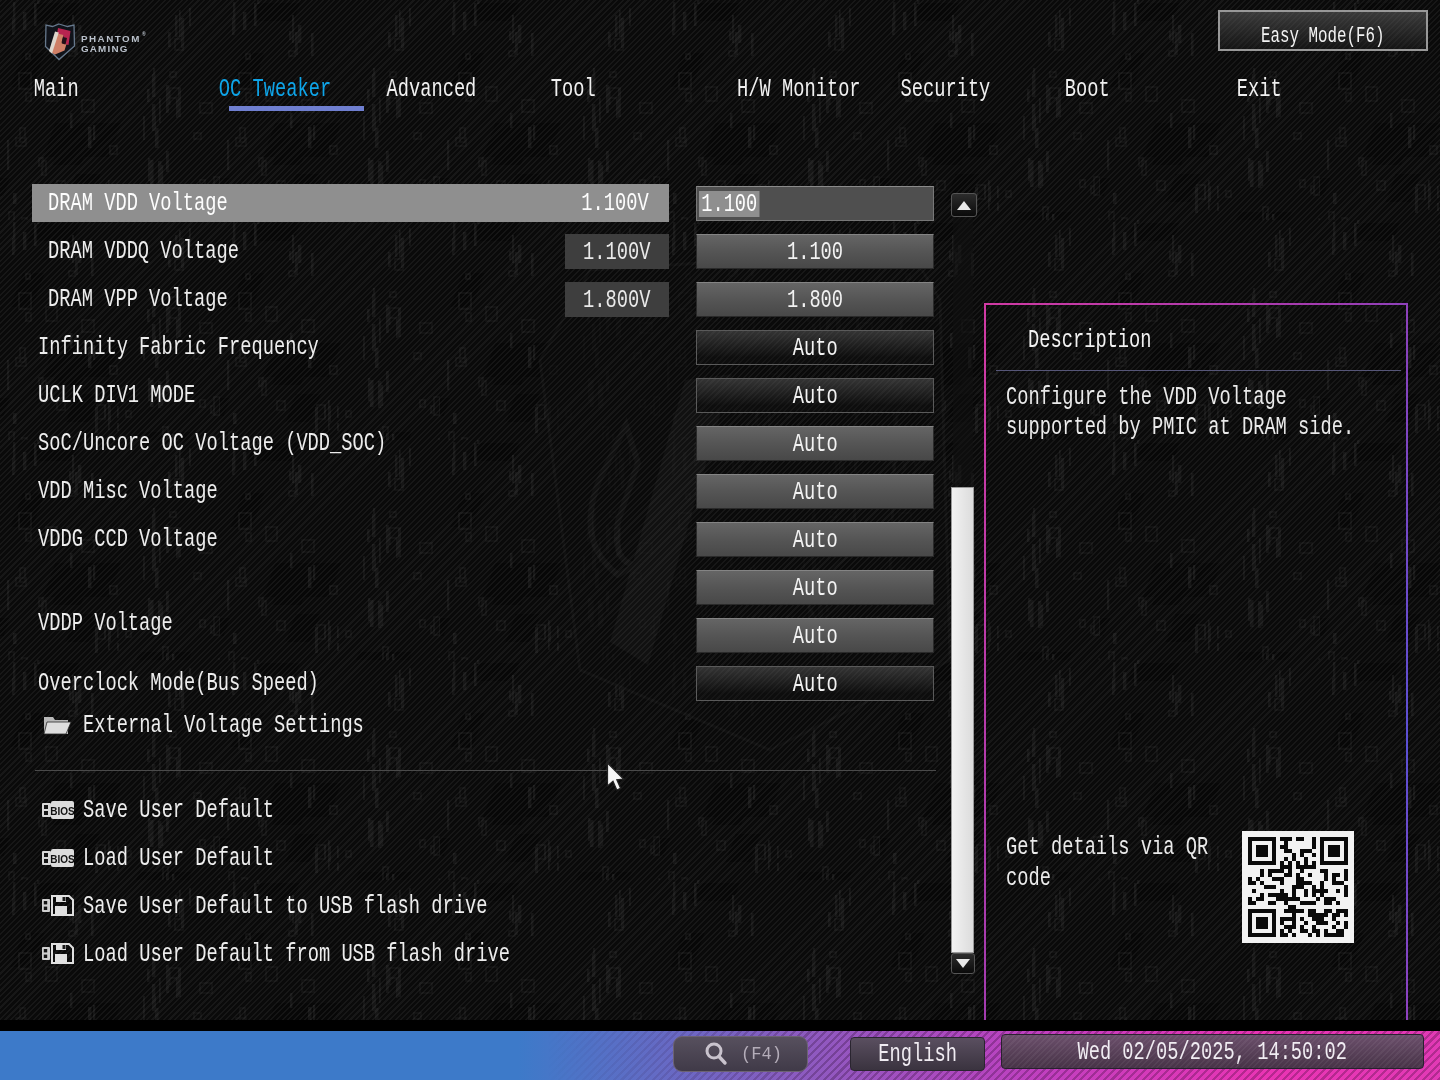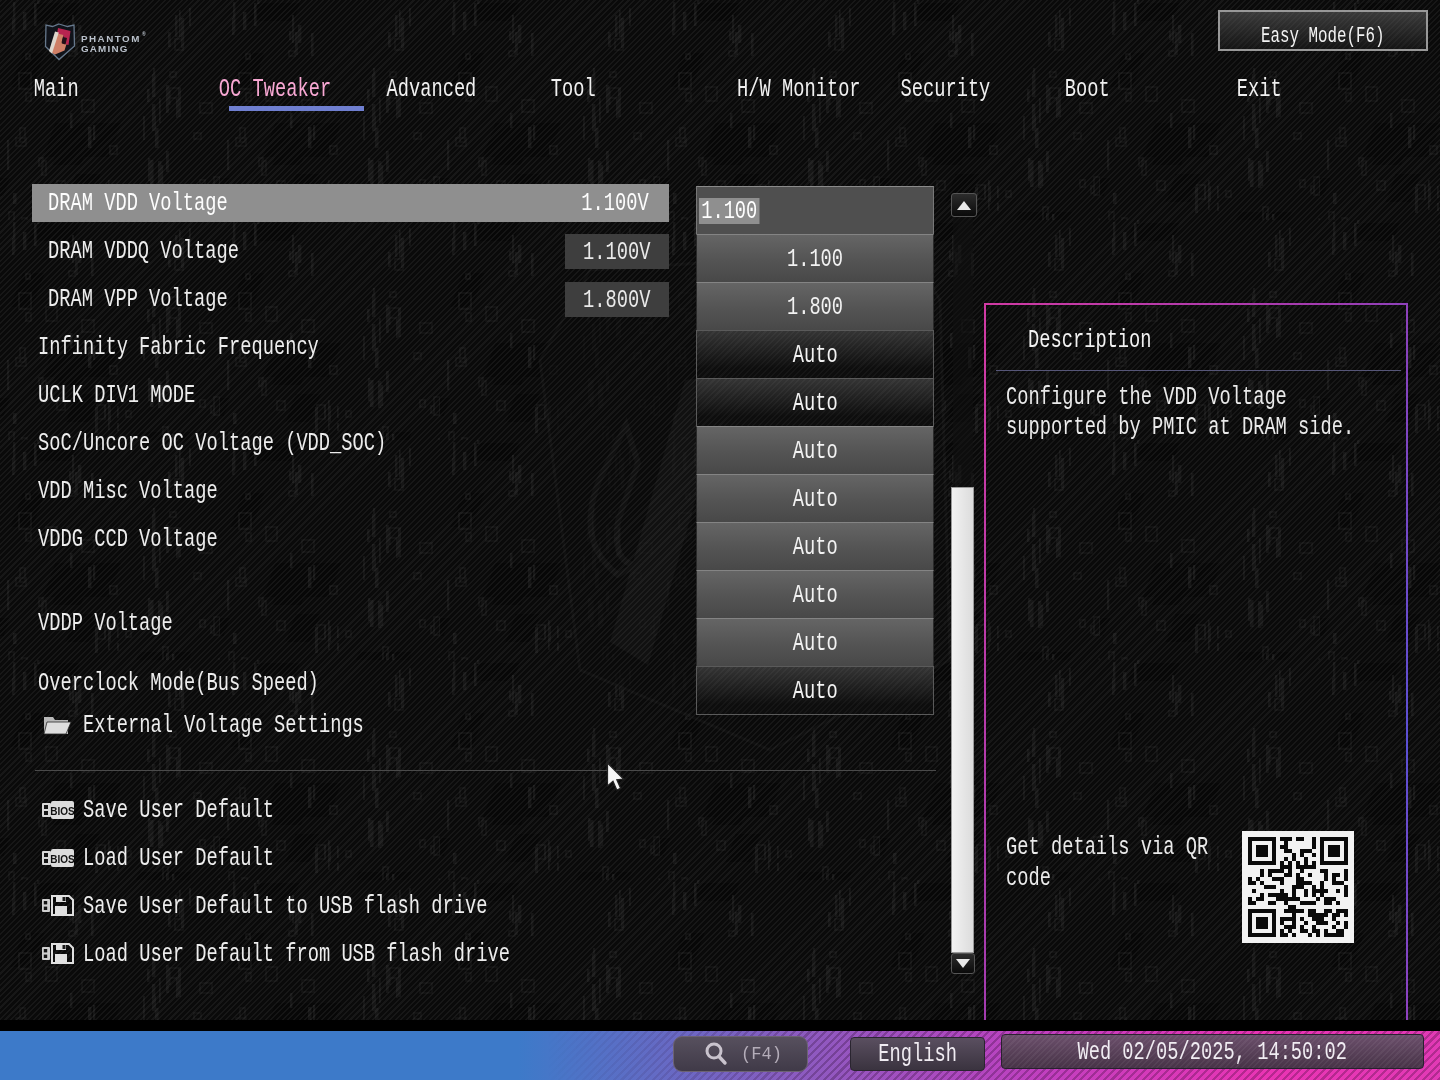--- a/index.html
+++ b/index.html
@@ -10,28 +10,28 @@
 #content { position:absolute; inset:0; z-index:2; }
 .t { display:inline-block; transform:scaleX(0.72); transform-origin:0 50%; white-space:pre;
   font-size:26px; }
 .tc { transform-origin:50% 50%; }
 .tr { transform-origin:100% 50%; }
 .lab { position:absolute; height:36px; line-height:36px;text-decoration:underline; }
 .labr { position:absolute; height:36px; line-height:36px; text-align:right; color:#fdfdfd; }
 .hlbar { position:absolute; left:32px; width:637px; height:38px; background:#8f8f8f; }
 .vbox { position:absolute; left:565px; width:104px; height:35px; background:#3e3e3e;
   display:flex; align-items:center; justify-content:center; color:#eaeaea; }
-.obox { position:absolute; left:696px; width:238px; height:49px;
+.obox { position:absolute; left:696px; width:238px; height:35px;
   display:flex; align-items:center; justify-content:center; color:#f2f2f2; }
 .ogray { background:linear-gradient(#656565, #555555 50%, #484848); border:1px solid #2a2a2a; border-top-color:#848484; }
 .odark { background:repeating-linear-gradient(135deg, rgba(255,255,255,0.035) 0 1.5px, rgba(0,0,0,0) 1.5px 4px), linear-gradient(#343434, #0d0d0d 80%); border:1px solid #5a5a5a; }
 .osel  { background:#4f4f4f; border:1px solid #777; border-top-color:#8a8a8a; justify-content:flex-start; }
 .selbg { background:#8f8f8f; margin-left:2px; padding:1px 3px; color:#ffffff; line-height:24px; }
 .navi { position:absolute; top:71px; width:200px; height:36px; line-height:36px; color:#f0f0f0; }
-.navi.act { color:#f9a8d4; }
+.navi.act { color:#0ea5e9; }
 .sbtn { position:absolute; left:951px; width:26px; background:linear-gradient(#2c2c2c,#0a0a0a); border:1px solid #555; border-radius:3px;
   display:flex; align-items:center; justify-content:center; }
 .tri-up { width:0; height:0; border-left:7px solid transparent; border-right:7px solid transparent; border-bottom:9px solid #e8e8e8; }
 .tri-dn { width:0; height:0; border-left:7px solid transparent; border-right:7px solid transparent; border-top:9px solid #e8e8e8; }
 #thumb { position:absolute; left:951px; top:487px; width:23px; height:466px; background:linear-gradient(90deg,#f2f2f2,#dcdcdc); border:1px solid #9a9a9a; }
 #descpanel { position:absolute; left:984px; top:303px; width:424px; height:894px;
   border:2px solid; border-image:linear-gradient(115deg, #d13aa4 0%, #a33bb0 40%, #5b50d4 75%, #b138b2 100%) 1; }
 #easybtn { position:absolute; left:1218px; top:10px; width:210px; height:41px;
   background:repeating-linear-gradient(135deg, rgba(255,255,255,0.035) 0 1.5px, rgba(0,0,0,0) 1.5px 4px), linear-gradient(#3a3a3a,#141414); border:2px solid #989898;
   display:flex; align-items:flex-end; justify-content:center; color:#f2f2f2; }

